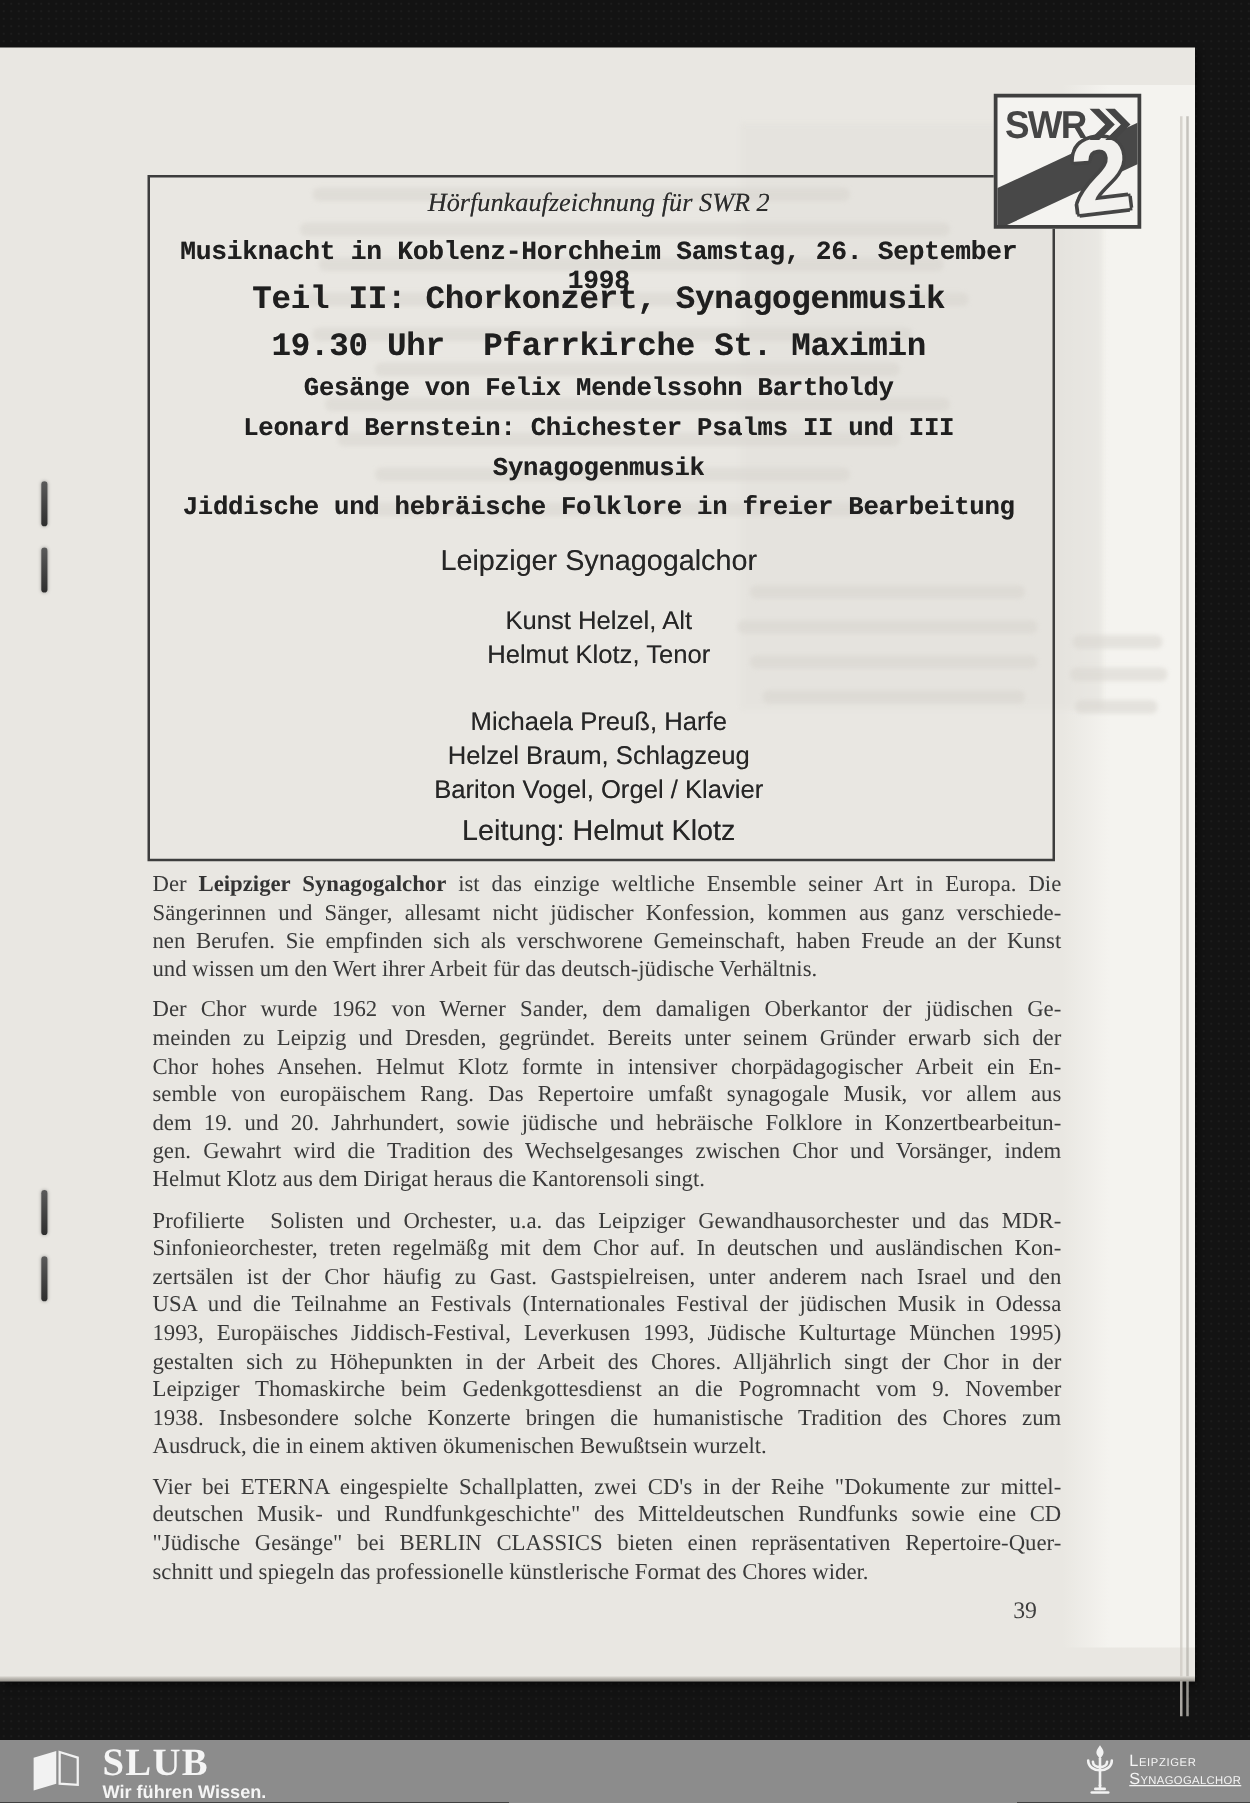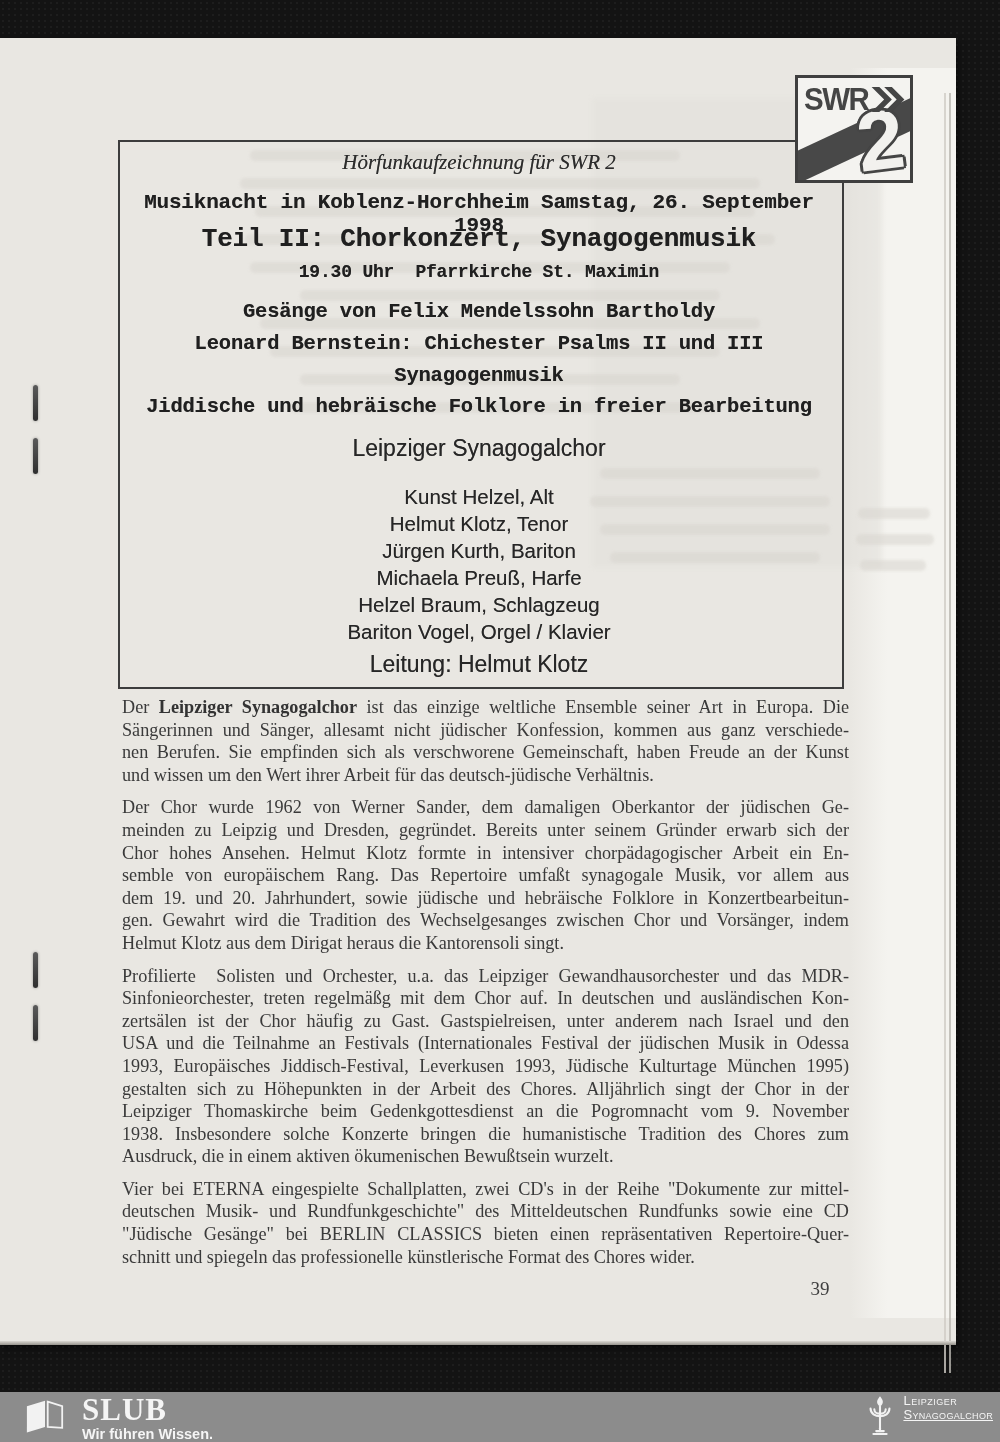--- a/index.html
+++ b/index.html
@@ -53,21 +53,21 @@
   .pageno{position:absolute;left:790px;top:1240px;width:60px;text-align:center;
        font-family:"Liberation Serif", serif;font-size:19px;color:#3f3f3f;}
   
   .footer{position:absolute;left:0;top:1392px;width:1000px;height:50px;background:#8c8c8c;}
   .slub{position:absolute;left:24px;top:4px;display:flex;}
   .slub-text{margin-left:16px;}
   .slub-name{font-family:"Liberation Serif", serif;font-weight:bold;font-size:31px;line-height:28px;
        color:#f5f5f5;letter-spacing:1px;}
   .slub-tag{font-family:"Liberation Sans", sans-serif;font-weight:bold;font-size:14.5px;
        color:#f5f5f5;margin-top:2px;}
-  .choir{position:absolute;right:7px;top:2px;display:flex;}
+  .choir{position:absolute;right:7px;top:2px;display:flex;align-items:center;}
   .choir-text{margin-left:6px;text-align:left;font-variant:small-caps;
        font-family:"Liberation Sans", sans-serif;color:#f5f5f5;}
   .choir-l1{font-size:13px;line-height:14px;letter-spacing:.5px;}
   .choir-l2{font-size:13px;line-height:14px;letter-spacing:.3px;text-decoration:underline;}
 </style>
 </head>
 <body>
 
 <div class="stage">
 
@@ -110,32 +110,31 @@
       <div class="swr-word">SWR</div>
       <svg class="swr-chev" width="36" height="27" viewBox="0 0 36 28">
         <path d="M1 1 L14 14 L1 27 L9 27 L22 14 L9 1 Z" fill="#454545"></path>
         <path d="M14 1 L27 14 L14 27 L22 27 L35 14 L22 1 Z" fill="#454545"></path>
       </svg>
     </div>
 
     <div class="hline serit" style="top:112px;font-size:21px">Hörfunkaufzeichnung für SWR 2</div>
     <div class="hline sansb" style="top:153px;font-size:21px">Musiknacht in Koblenz-Horchheim Samstag, 26. September 1998</div>
     <div class="hline sansb" style="top:186px;font-size:26px">Teil II: Chorkonzert, Synagogenmusik</div>
-    <div class="hline sansb" style="top:224px;font-size:18px">19.30 Uhr  Pfarrkirche St. Maximin</div>
+    <div class="hline sansb" style="top:224px;font-size:26px">19.30 Uhr  Pfarrkirche St. Maximin</div>
 
     <div class="hline sansb" style="top:262px;font-size:20.5px">Gesänge von Felix Mendelssohn Bartholdy</div>
     <div class="hline sansb" style="top:294px;font-size:20.5px">Leonard Bernstein: Chichester Psalms II und III</div>
     <div class="hline sansb" style="top:326px;font-size:20.5px">Synagogenmusik</div>
     <div class="hline sansb" style="top:357px;font-size:20.5px">Jiddische und hebräische Folklore in freier Bearbeitung</div>
 
     <div class="hline sansr" style="top:397px;font-size:23px">Leipziger Synagogalchor</div>
 
     <div class="hline sansr" style="top:447px;font-size:20.5px">Kunst Helzel, Alt</div>
     <div class="hline sansr" style="top:474px;font-size:20.5px">Helmut Klotz, Tenor</div>
-    <div class="hline sansr" style="top:501px;font-size:20.5px">Jürgen Kurth, Bariton</div>
     <div class="hline sansr" style="top:528px;font-size:20.5px">Michaela Preuß, Harfe</div>
     <div class="hline sansr" style="top:555px;font-size:20.5px">Helzel Braum, Schlagzeug</div>
     <div class="hline sansr" style="top:582px;font-size:20.5px">Bariton Vogel, Orgel / Klavier</div>
 
     <div class="hline sansr" style="top:613px;font-size:23px">Leitung: Helmut Klotz</div>
 
     <div class="bodytext">
       <div class="para">
         <div class="bl"><span>Der </span><span class="b">Leipziger Synagogalchor</span><span> ist das einzige weltliche Ensemble seiner Art in Europa. Die</span></div>
         <div class="bl">Sängerinnen und Sänger, allesamt nicht jüdischer Konfession, kommen aus ganz verschiede-</div>

